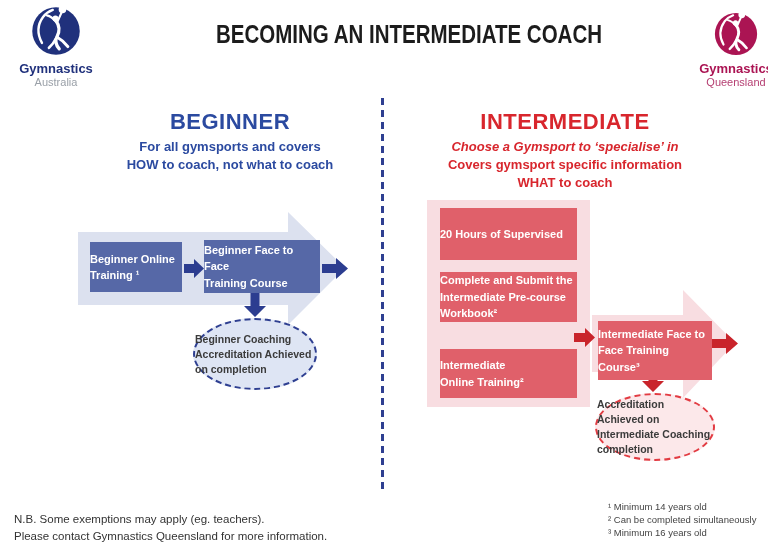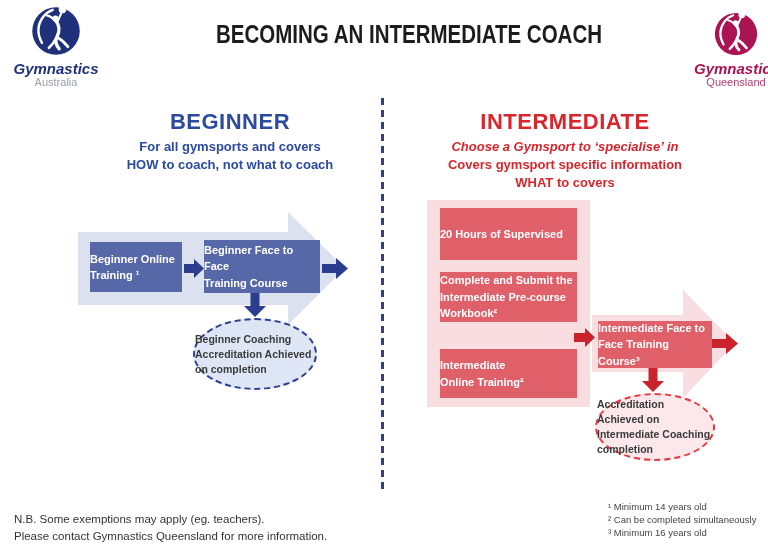--- a/index.html
+++ b/index.html
@@ -8,21 +8,21 @@
     font-family:"Liberation Sans", sans-serif; overflow:hidden;
   }
   .abs{position:absolute;}
   
   .title{
     position:absolute; left:50px; top:20px; width:718px; text-align:center;
     font-size:25px; font-weight:bold; color:#1c1c1c; white-space:nowrap;
     transform:scaleX(0.82); transform-origin:50% 50%; letter-spacing:0px;
   }
   .logo{position:absolute; text-align:center;}
-  .logo-name{font-size:15px; font-weight:bold; line-height:14px;font-style:italic;}
+  .logo-name{font-size:13px; font-weight:bold; line-height:14px;}
   .logo-region{font-size:11px; line-height:12px;}
   .logo-ga .logo-name{color:#20317c;}
   .logo-ga .logo-region{color:#9aa0a8;}
   .logo-gq .logo-name{color:#ab1453;}
   .logo-gq .logo-region{color:#b53f72;}
   
   .divider{
     position:absolute; left:381px; top:98px; width:3px; height:394px;
     background:repeating-linear-gradient(to bottom,#2e3f91 0 7px, transparent 7px 12px);
   }
@@ -121,21 +121,21 @@
     <div>Beginner Coaching</div>
     <div>Accreditation Achieved</div>
     <div>on completion</div>
   </div>
 
   <div class="sec-head red-txt" style="left:400px; top:110px; width:330px;">
     <h2>INTERMEDIATE</h2>
     <div class="sub" style="margin-top:4px;">
       <div class="italic">Choose a Gymsport to ‘specialise’ in</div>
       <div>Covers gymsport specific information</div>
-      <div>WHAT to covers</div>
+      <div>WHAT to coach</div>
     </div>
   </div>
 
   <div class="pink-rect" style="left:427px; top:200px; width:163px; height:207px;"></div>
 
   <svg class="abs" style="left:420px; top:190px;" width="330" height="215">
     <polygon points="172,125 263,125 263,100 315,153 263,208 263,182 172,182" fill="#f8dde1"></polygon>
     <polygon points="154,143 165,143 165,138 175,147.5 165,157 165,152 154,152" fill="#c9242b"></polygon>
     <polygon points="292,149 306,149 306,143 318,153.5 306,164 306,158 292,158" fill="#c9242b"></polygon>
     <polygon points="228.5,178 237.5,178 237.5,191 244,191 233,202 222,191 228.5,191" fill="#c9242b"></polygon>
@@ -146,21 +146,21 @@
   </div>
   <div class="fbox box-red" style="left:440px; top:272px; width:137px; height:50px;">
     <div>Complete and Submit the</div>
     <div>Intermediate Pre-course</div>
     <div>Workbook²</div>
   </div>
   <div class="fbox box-red" style="left:440px; top:349px; width:137px; height:49px;">
     <div>Intermediate</div>
     <div>Online Training²</div>
   </div>
-  <div class="fbox box-red" style="left:598px; top:321px; width:114px; height:47px;">
+  <div class="fbox box-red" style="left:598px; top:321px; width:114px; height:59px;">
     <div>Intermediate Face to</div>
     <div>Face Training Course³</div>
   </div>
 
   <div class="ellipse ellipse-red" style="left:595px; top:393px; width:116px; height:64px;">
     <div>Accreditation Achieved on</div>
     <div>Intermediate Coaching</div>
     <div>completion</div>
   </div>
 

